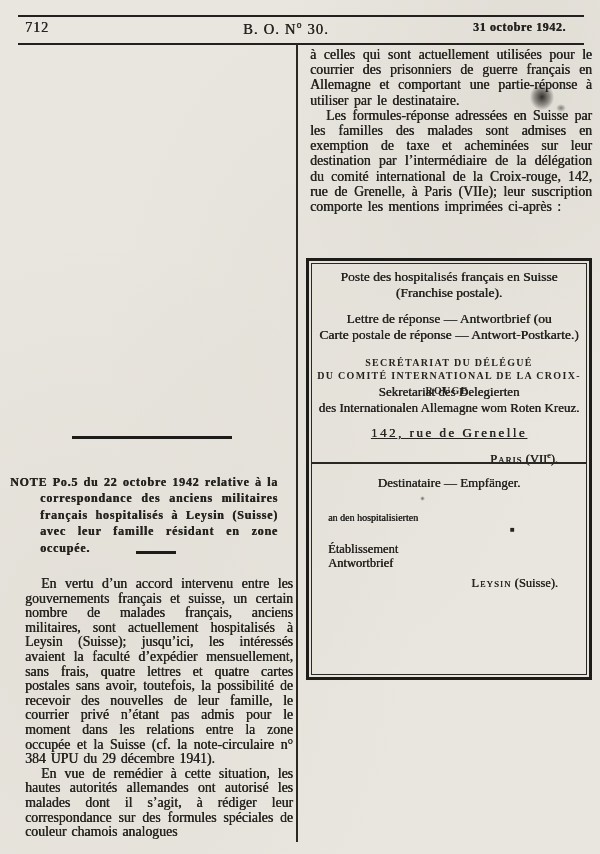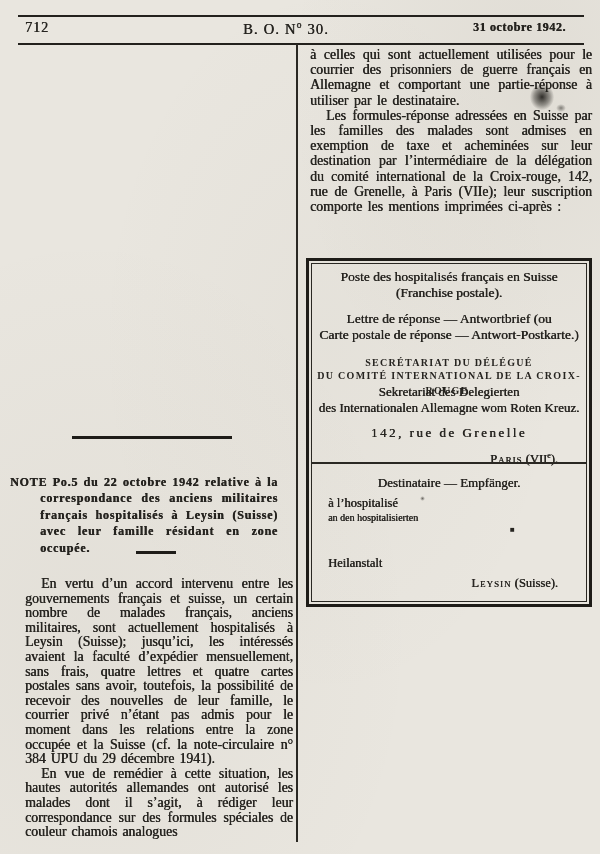--- a/index.html
+++ b/index.html
@@ -44,21 +44,21 @@
   .left-body p.indent{ text-indent:16px; }
   
   .right-body{
     position:absolute; left:310px; top:47px; width:282px;
     font-size:13.8px; line-height:15.2px; text-align:justify; word-spacing:2px;
   }
   .right-body p{ margin:0; }
   .right-body p.indent{ text-indent:16px; }
   
   .form-box{
-    position:absolute; left:306px; top:258px; width:286px; height:349px;
+    position:absolute; left:306px; top:258px; width:286px; height:422px;
     border:3px solid #1e1c18; box-sizing:border-box;
   }
   .form-box-inner{
     position:absolute; left:2px; top:2px; right:2px; bottom:2px;
     border:1px solid #2a2823;
   }
   .fb{ position:absolute; left:0; right:0; text-align:center; font-size:13.5px; line-height:15px; }
   .fb-left{ text-align:left; padding-left:16px; }
   .fb-right{ text-align:right; padding-right:28px; }
   .fb-small{ font-size:10px; letter-spacing:1.3px; font-weight:bold; }
@@ -104,28 +104,28 @@
   <div class="form-box">
     <div class="form-box-inner">
       <div class="fb ink" style="top:5px;">Poste des hospitalisés français en Suisse</div>
       <div class="fb ink" style="top:21px;">(Franchise postale).</div>
       <div class="fb ink" style="top:47px;">Lettre de réponse — Antwortbrief (ou</div>
       <div class="fb ink" style="top:63px;">Carte postale de réponse — Antwort-Postkarte.)</div>
       <div class="fb fb-small" style="top:91px;">SECRÉTARIAT DU DÉLÉGUÉ</div>
       <div class="fb fb-small" style="top:104px;">DU COMITÉ INTERNATIONAL DE LA CROIX-ROUGE.</div>
       <div class="fb ink" style="top:120px;font-size:13px;">Sekretariat des Delegierten</div>
       <div class="fb ink" style="top:136px;font-size:13px;">des Internationalen Allemagne wom Roten Kreuz.</div>
-      <div class="fb fb-addr ink" style="top:161px;font-size:13px;">142, rue de Grenelle</div>
+      <div class="fb fb-addr ink" style="top:161px;font-size:13px;text-decoration:underline;">142, rue de Grenelle</div>
       <div class="fb fb-right ink" style="top:184px;font-size:12.5px;"><span class="sc">Paris</span> <span>(VII</span><sup>e</sup><span>).</span></div>
       <div class="fb-divider"></div>
       <div class="fb ink" style="top:211px;font-size:13px;">Destinataire — Empfänger.</div>
-      <div class="fb fb-left ink" style="top:232px;font-size:12.5px;">à l’hospitalisé</div>
       <div class="fb fb-left ink" style="top:246px;font-size:10px;">an den hospitalisierten</div>
       <div class="square-mark">■</div>
-      <div class="fb fb-left ink" style="top:292px;font-size:12.5px;">Heilanstalt</div>
+      <div class="fb fb-left ink" style="top:278px;font-size:12.5px;">Établissement</div>
+      <div class="fb fb-left ink" style="top:292px;font-size:12.5px;">Antwortbrief</div>
       <div class="fb fb-right ink" style="top:312px;font-size:12.5px;"><span class="sc">Leysin</span><span> (Suisse).</span></div>
     </div>
   </div>
 
   <div class="smudge smudge-1"></div>
   <div class="smudge smudge-2"></div>
   <div class="smudge smudge-3"></div>
 
 </div>
 

